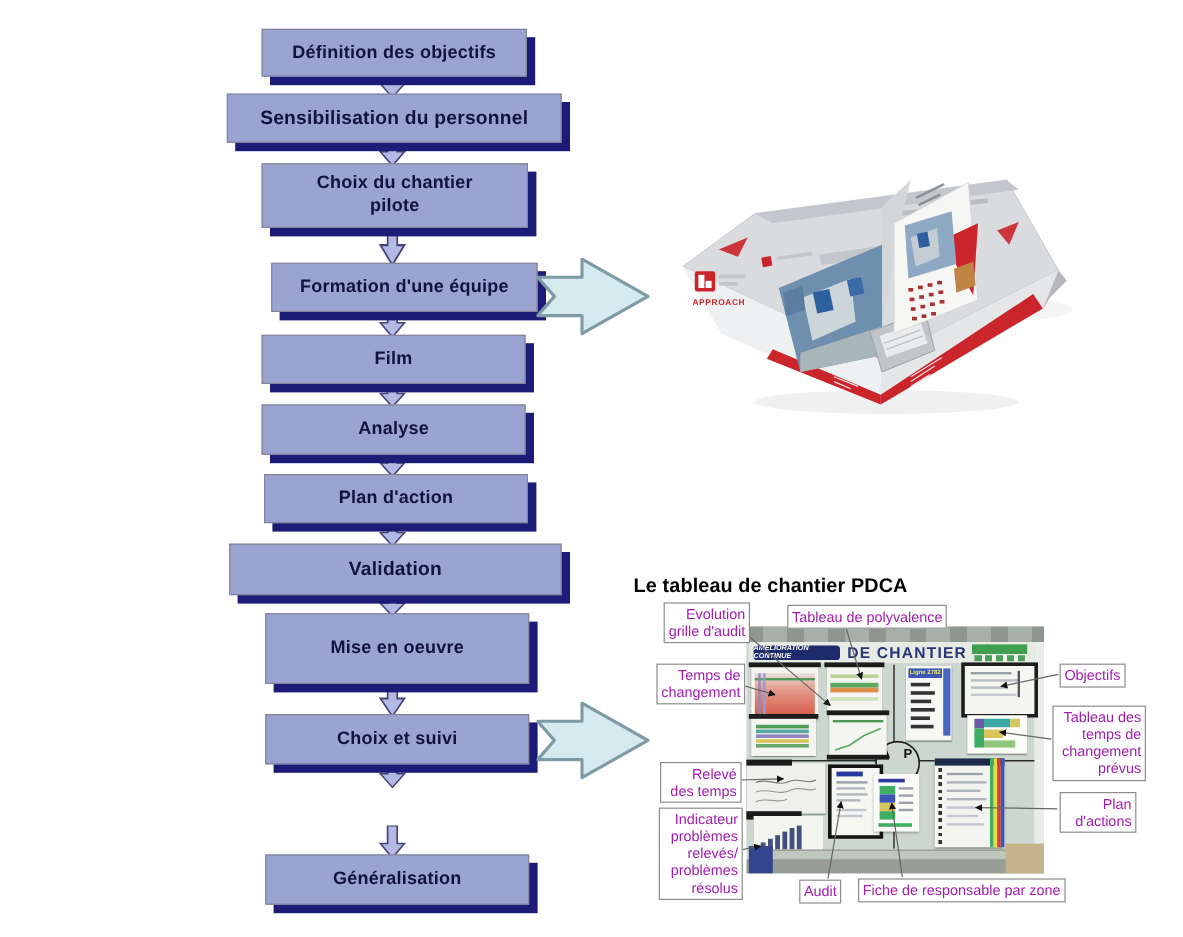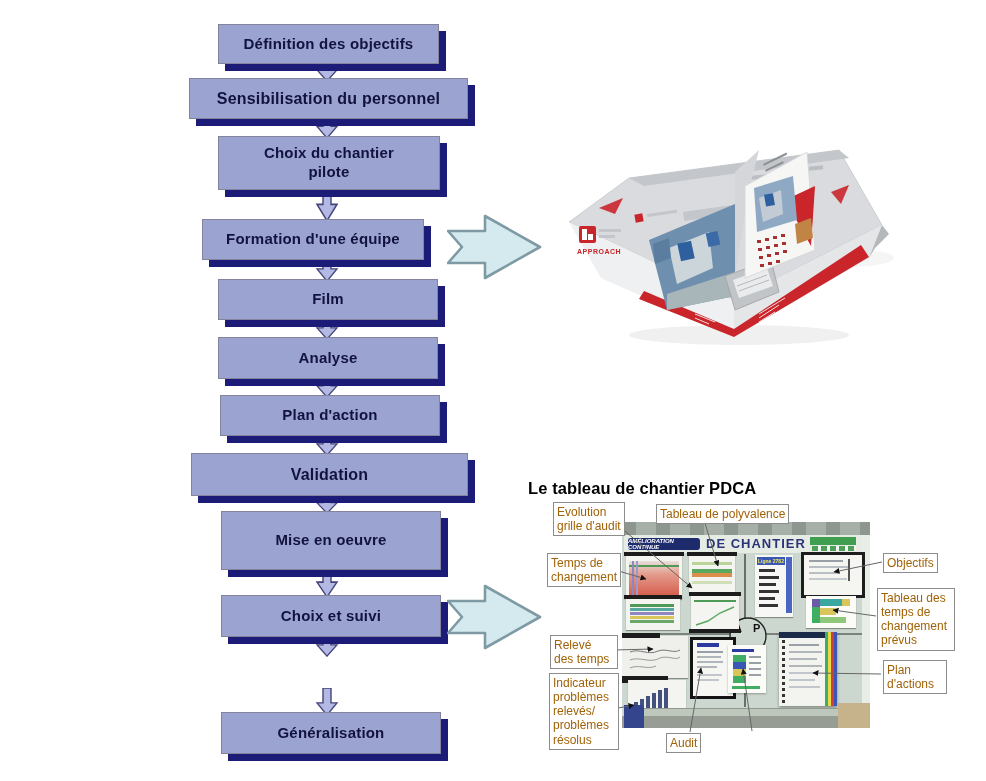--- a/index.html
+++ b/index.html
@@ -10,21 +10,21 @@
   .fbox{position:absolute;background:#9ba3d0;border:1px solid #83839b;
         box-shadow:7px 7px 0 0 #1c1c78;display:flex;align-items:center;justify-content:center;
         z-index:2;}
   .fbox span{font-weight:bold;font-size:15px;color:#12123f;text-align:center;line-height:1.25;
         letter-spacing:.2px;}
   .s1{left:174px;top:24px;width:219px;height:38px;}
   .s2{left:145px;top:78px;width:277px;height:39px;}
   .s2 span{font-size:16px;}
   .s3{left:174px;top:136px;width:220px;height:52px;}
   .s3 span{display:block;width:160px;}
-  .s4{left:158px;top:219px;width:220px;height:39px;}
+  .s4{left:182px;top:219px;width:220px;height:39px;}
   .s5{left:174px;top:279px;width:218px;height:39px;}
   .s6{left:174px;top:337px;width:218px;height:40px;}
   .s7{left:176px;top:395px;width:218px;height:39px;}
   .s8{left:147px;top:453px;width:275px;height:41px;}
   .s8 span{font-size:16px;}
   .s9{left:177px;top:511px;width:218px;height:57px;}
   .s10{left:177px;top:595px;width:218px;height:40px;}
   .s11{left:177px;top:653px;width:218px;height:39px;}
   .s12{left:177px;top:712px;width:218px;height:40px;}
 
@@ -36,22 +36,22 @@
   .k10{top:631px;height:26px;} .k11{top:688px;height:28px;}
 
   
   .bigarrow{position:absolute;width:97px;height:68px;z-index:3;}
   .ba1{left:403px;top:213px;}
   .ba2{left:403px;top:583px;}
 
   
   .pdca-title{position:absolute;left:484px;top:479px;font-size:16.5px;font-weight:bold;color:#000;
         letter-spacing:.1px;z-index:6;}
-  .callout{position:absolute;background:#ffffff;border:1px solid #8c8c8c;color:#a16207;
-        font-size:12px;line-height:1.18;text-align:left;padding:2px 3px;z-index:6;}
+  .callout{position:absolute;background:#ffffff;border:1px solid #8c8c8c;color:#a21caf;
+        font-size:12px;line-height:1.18;text-align:right;padding:2px 3px;z-index:6;}
   .nowrap{white-space:nowrap;}
   .c1{left:509px;top:502px;width:64px;}
   .c2{left:612px;top:504px;}
   .c3{left:503px;top:553px;width:66px;}
   .c4{left:839px;top:553px;}
   .c5{left:833px;top:588px;width:70px;}
   .c6{left:506px;top:635px;width:60px;}
   .c7{left:505px;top:673px;width:62px;}
   .c8{left:622px;top:733px;}
   .c9{left:671px;top:732px;}
@@ -402,15 +402,16 @@
   </svg>
 
   <div class="callout c1">Evolution grille d'audit</div>
   <div class="callout c2 nowrap">Tableau de polyvalence</div>
   <div class="callout c3">Temps de changement</div>
   <div class="callout c4 nowrap">Objectifs</div>
   <div class="callout c5">Tableau des temps de changement prévus</div>
   <div class="callout c6">Relevé des temps</div>
   <div class="callout c7">Indicateur problèmes relevés/ problèmes résolus</div>
   <div class="callout c8 nowrap">Audit</div>
+  <div class="callout c9 nowrap">Fiche de responsable par zone</div>
   <div class="callout c10">Plan d'actions</div>
 
 </div>
 
 </body></html>

